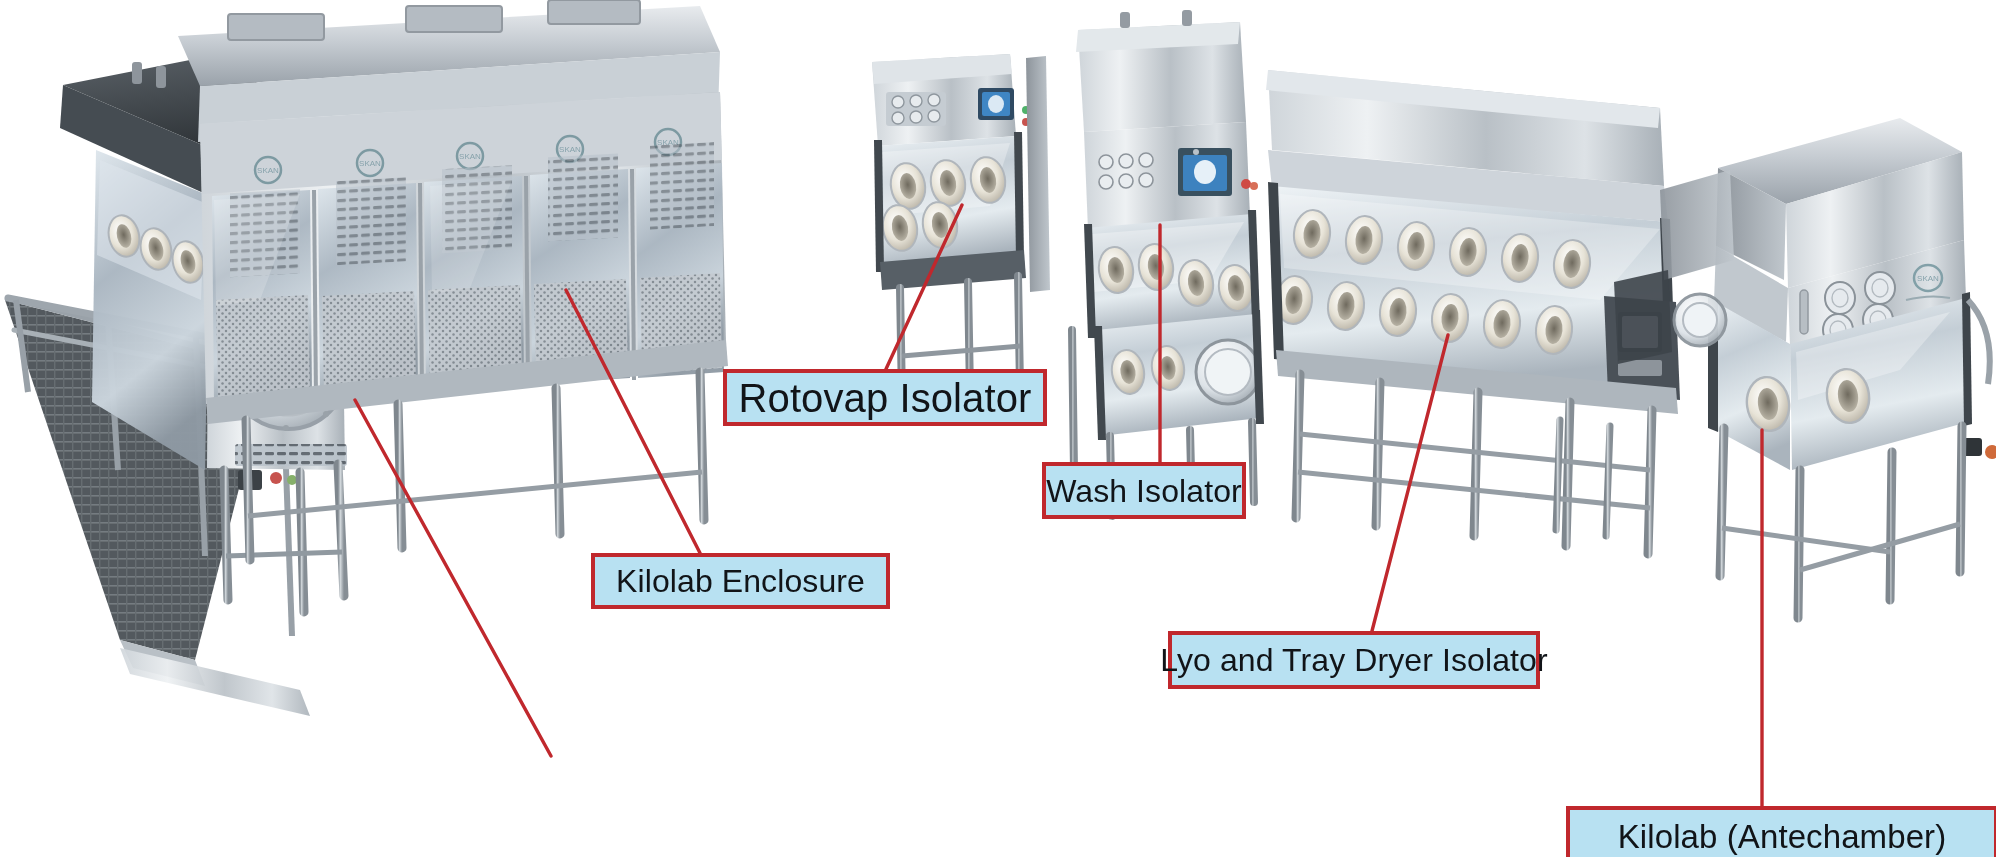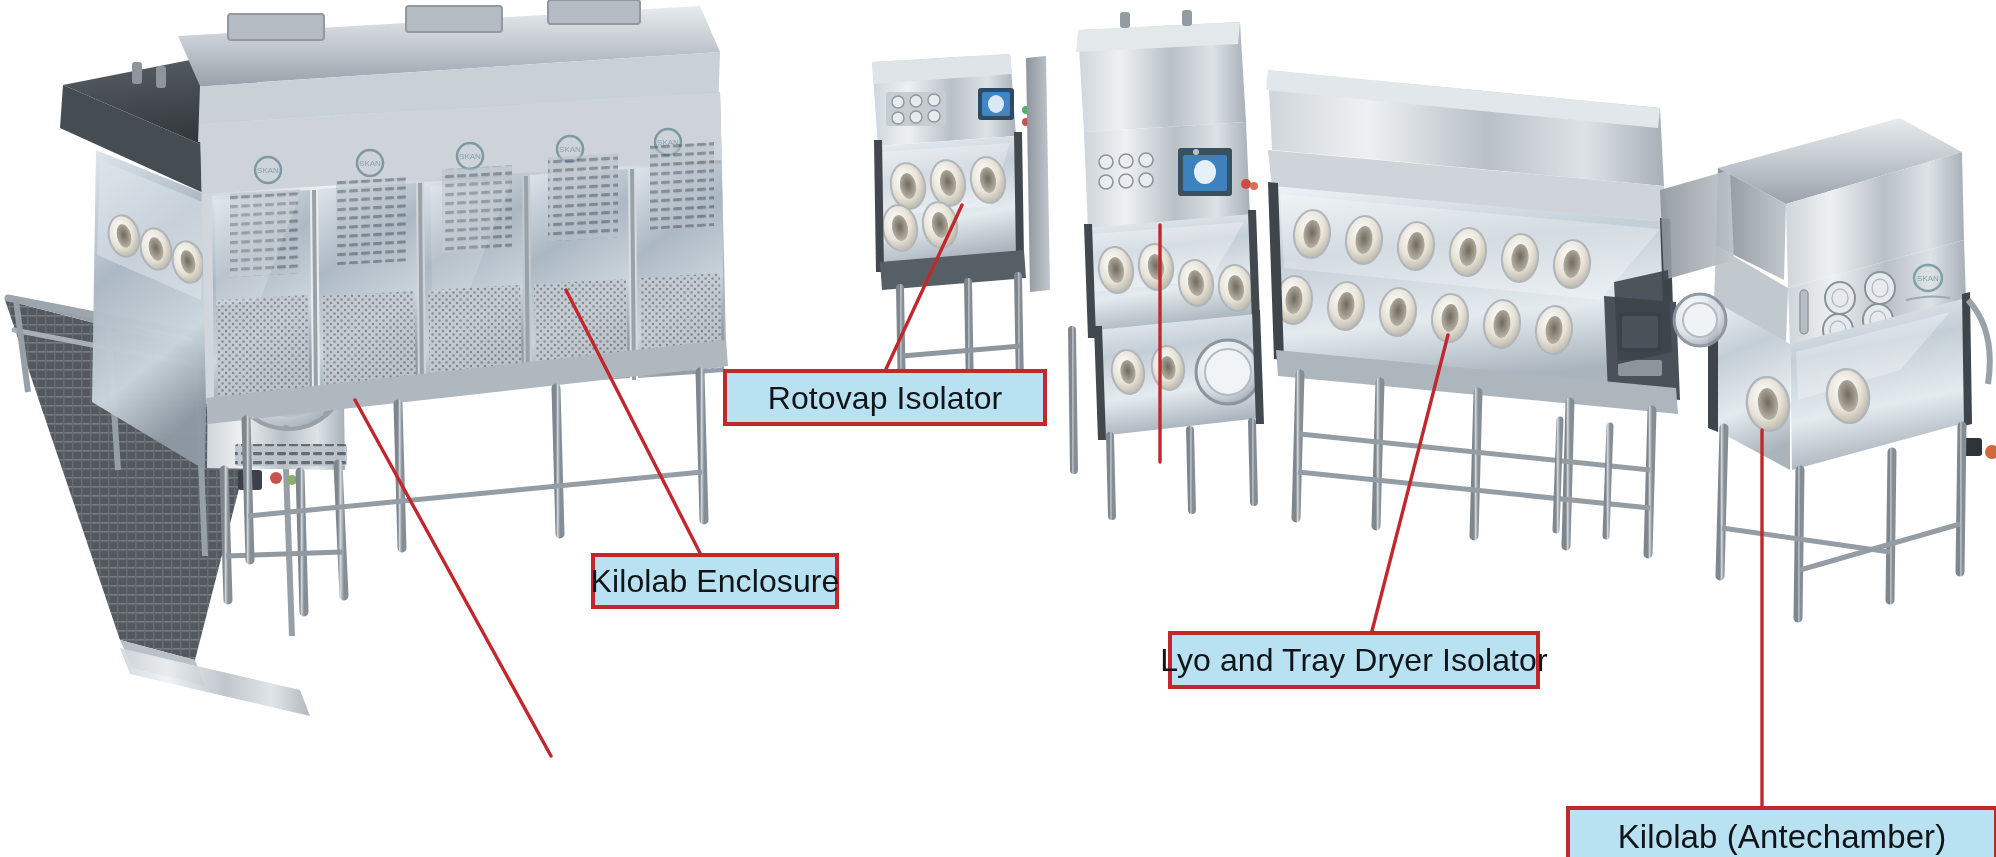--- a/index.html
+++ b/index.html
@@ -9,22 +9,22 @@
   #stage{position:relative;width:1996px;height:857px;background:#ffffff;}
   #photo{position:absolute;inset:0;width:1996px;height:857px;}
   #overlay{position:absolute;inset:0;width:1996px;height:857px;pointer-events:none;}
 
   .callout{position:absolute;box-sizing:border-box;
            background:#b8e1f2;border:4px solid #c0282d;
            display:flex;align-items:center;justify-content:center;
            color:#111418;letter-spacing:.1px;white-space:nowrap;}
   .callout span{display:block;line-height:1;}
 
-  #cal-rotovap   {left:723px; top:369px;  width:324px; height:57px;  font-size:32px;}
-  #cal-kilolab   {left:591px; top:553px;  width:248px; height:56px;  font-size:32px;}
+  #cal-rotovap   {left:723px; top:369px;  width:324px; height:57px;  font-size:40px;}
+  #cal-kilolab   {left:591px; top:553px;  width:299px; height:56px;  font-size:32px;}
   #cal-wash      {left:1042px;top:462px;  width:204px; height:57px;  font-size:32px;}
   #cal-lyo       {left:1168px;top:631px;  width:372px; height:58px;  font-size:32px;}
   #cal-dispense  {left:272px; top:756px;  width:525px; height:66px;  font-size:33px;}
   #cal-passbox   {left:1566px;top:806px;  width:432px; height:60px;  font-size:33px;}
 </style>
 </head>
 <body>
 
 <div id="stage">
 
@@ -569,20 +569,23 @@
   <div id="overlay"></div>
 
   <div class="callout" id="cal-rotovap">
     <span>Rotovap Isolator</span>
   </div>
 
   <div class="callout" id="cal-kilolab">
     <span>Kilolab Enclosure</span>
   </div>
 
+  <div class="callout" id="cal-wash">
+    <span>Wash Isolator</span>
+  </div>
 
   <div class="callout" id="cal-lyo">
     <span>Lyo and Tray Dryer Isolator</span>
   </div>
 
 
   <div class="callout" id="cal-passbox">
     <span>Kilolab (Antechamber)</span>
   </div>
 

